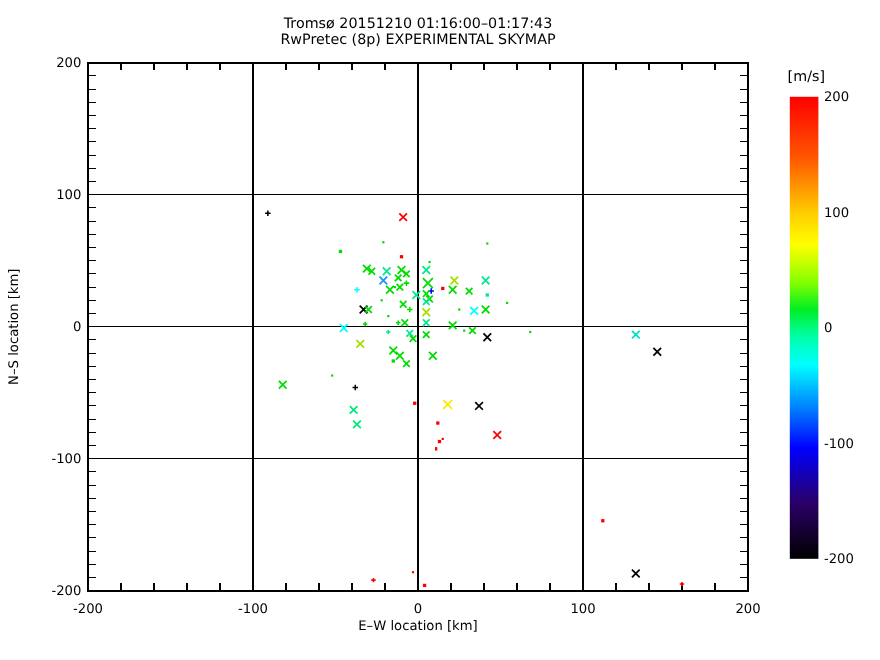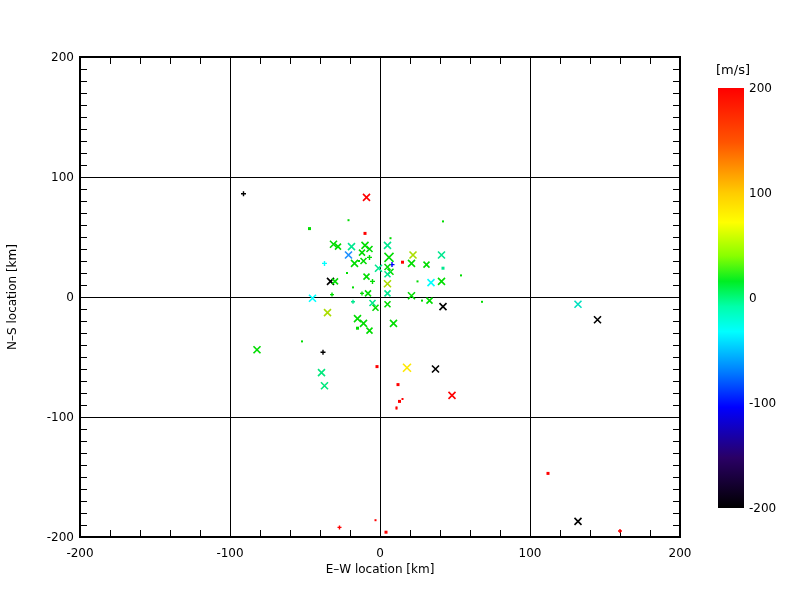--- a/index.html
+++ b/index.html
@@ -7,20 +7,22 @@
           font-family:"DejaVu Sans", "Liberation Sans", sans-serif;}
   .title-wrap{position:absolute;left:0;top:14px;width:760px;text-align:center;color:#000;}
   .title-line{font-size:13px;line-height:15px;letter-spacing:0px;white-space:pre;}
   svg{position:absolute;left:0;top:0;}
 </style>
 </head>
 <body>
 
 <div id="screen">
   <div class="title-wrap">
+    <div class="title-line">Tromsø 20151210 01:16:00–01:17:43</div>
+    <div class="title-line">RwPretec (8p) EXPERIMENTAL SKYMAP</div>
   </div>
   <svg id="chart" width="800" height="600">
       <line x1="230" y1="57" x2="230" y2="537" stroke="#000" stroke-width="1" shape-rendering="crispEdges"></line>
       <line x1="380" y1="57" x2="380" y2="537" stroke="#000" stroke-width="1" shape-rendering="crispEdges"></line>
       <line x1="530" y1="57" x2="530" y2="537" stroke="#000" stroke-width="1" shape-rendering="crispEdges"></line>
       <line x1="80" y1="417" x2="680" y2="417" stroke="#000" stroke-width="1" shape-rendering="crispEdges"></line>
       <line x1="80" y1="297" x2="680" y2="297" stroke="#000" stroke-width="1" shape-rendering="crispEdges"></line>
       <line x1="80" y1="177" x2="680" y2="177" stroke="#000" stroke-width="1" shape-rendering="crispEdges"></line>
       <rect x="80" y="57" width="600" height="480" fill="none" stroke="#000" stroke-width="2" shape-rendering="crispEdges"></rect>
       <line x1="80" y1="537" x2="80" y2="523" stroke="#000" stroke-width="1" shape-rendering="crispEdges"></line>

